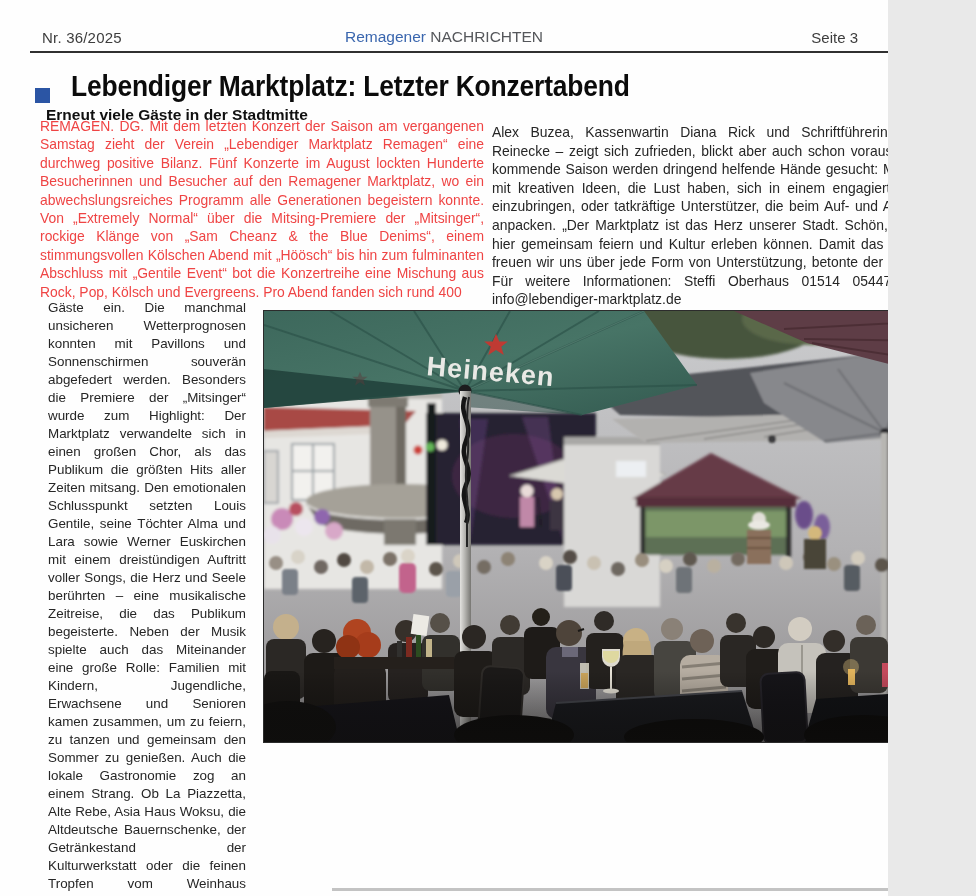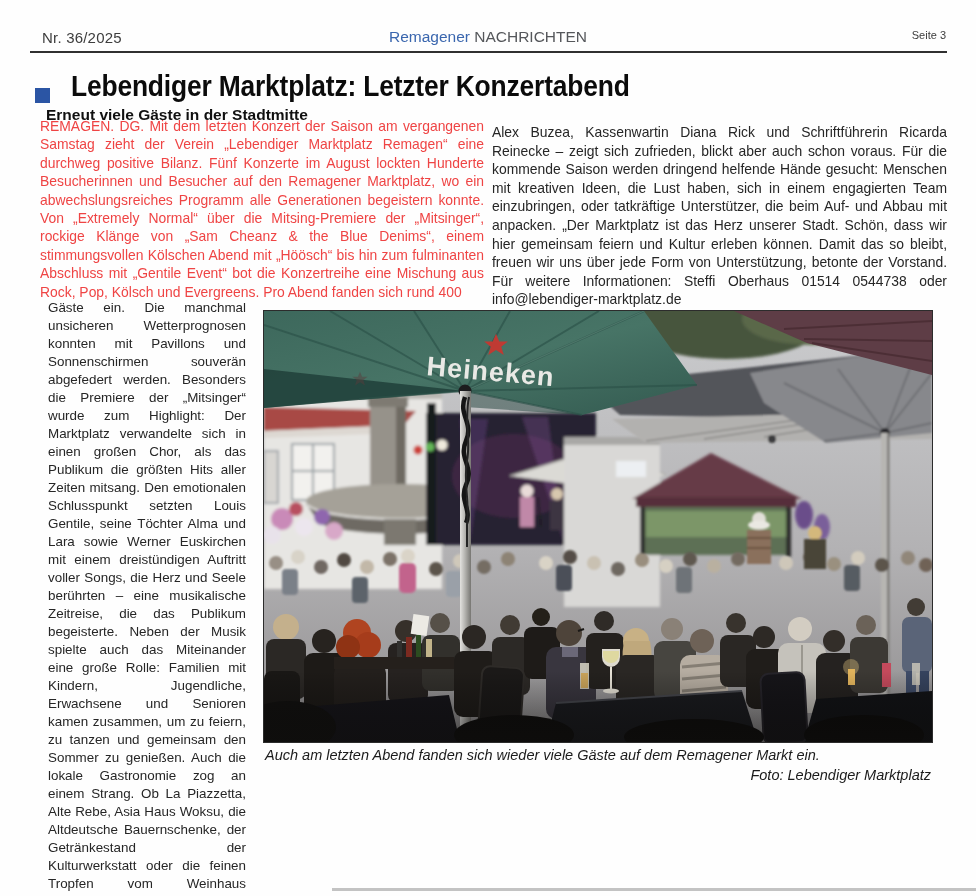--- a/index.html
+++ b/index.html
@@ -1,25 +1,25 @@
 <!DOCTYPE html>
 <html lang="de"><head>
 <meta charset="utf-8">
 <style>
   html,body{margin:0;padding:0;background:#e9e9e9;}
   .sheet{
-    position:relative;width:976px;height:896px;background:#fefefe;
+    position:relative;width:888px;height:896px;background:#fefefe;
     font-family:"Liberation Sans",sans-serif;color:#232323;overflow:hidden;
   }
   .abs{position:absolute;}
   
   .m-issue{left:42px;top:29px;font-size:15px;color:#3d3d3d;letter-spacing:.2px;}
   .m-center{left:0;right:0;top:28px;text-align:center;font-size:15.5px;color:#55575b;}
   .m-accent{color:#3a66ae;}
-  .m-page{right:30px;top:29px;font-size:11px;color:#3d3d3d;}
+  .m-page{right:30px;top:29px;font-size:15px;color:#3d3d3d;}
   .m-rule{left:30px;top:51px;width:917px;height:2px;background:#303030;}
   
   .bullet{left:35px;top:88px;width:15px;height:15px;background:#2b55a4;}
   .headline{
     left:71px;top:69px;font-size:30px;font-weight:bold;color:#0b0b0b;
     transform:scaleX(.88);transform-origin:left top;letter-spacing:-.2px;white-space:nowrap;
   }
   .subhead{left:40px;top:100px;font-size:15.5px;font-weight:bold;color:#101010;}
   
   .intro{left:40px;top:117px;width:444px;font-size:13.9px;line-height:18.4px;
@@ -352,19 +352,15 @@
           <ellipse cx="24" cy="416" rx="48" ry="26" fill="#121110"></ellipse>
           <ellipse cx="250" cy="424" rx="60" ry="20" fill="#0f0e0d"></ellipse>
           <ellipse cx="430" cy="426" rx="70" ry="18" fill="#0e0d0c"></ellipse>
           <ellipse cx="600" cy="424" rx="60" ry="20" fill="#0d0c0b"></ellipse>
         </g>
         <rect x="0" y="360" width="668" height="71" fill="url(#vig)"></rect>
       </g>
     </svg>
   </figure>
 
-  <div class="abs caption">
-    <div>Auch am letzten Abend fanden sich wieder viele Gäste auf dem Remagener Markt ein.</div>
-    <div class="credit">Foto: Lebendiger Marktplatz</div>
-  </div>
 
   <div class="abs bottom-rule"></div>
 </div>
 
 </body></html>

